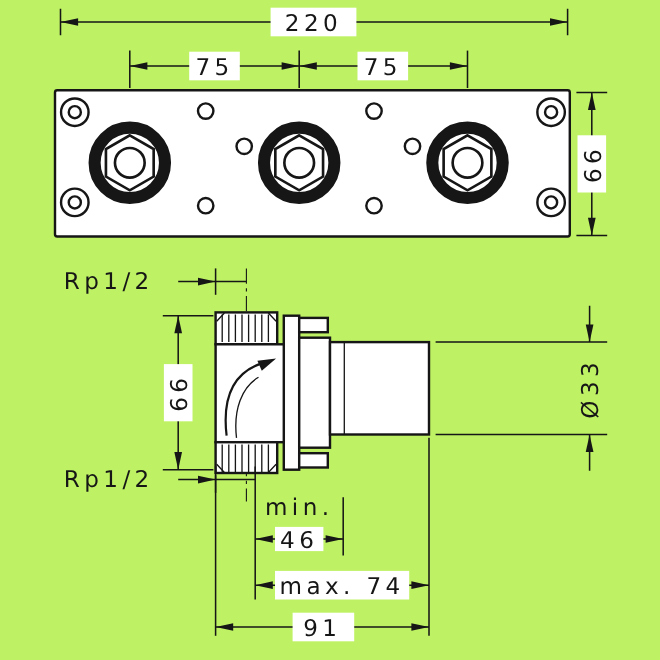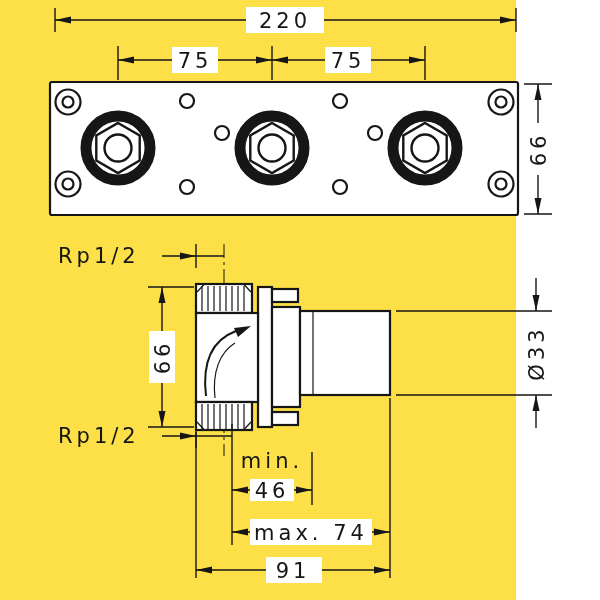--- a/index.html
+++ b/index.html
@@ -1,17 +1,17 @@
 <!DOCTYPE html>
 <html><head>
 <meta charset="utf-8">
 <title>Drawing</title>
 <style>
   html,body { margin:0; padding:0; background:#ffffff; }
-  .canvas { width:516px; height:600px; background:#fde047; }
+  .canvas { width:600px; height:600px; background:#bef264; }
   svg text {
     font-family:"DejaVu Sans", sans-serif;
     font-size:21px;
     letter-spacing:4px;
     fill:#161616;
   }
   .outline { fill:#ffffff; stroke:#161616; stroke-width:2.2; }
   .outline-thick { fill:#ffffff; stroke:#161616; stroke-width:2.4; }
   .ring { fill:#ffffff; stroke:#161616; stroke-width:11; }
   .thin { fill:none; stroke:#161616; stroke-width:1.2; }

